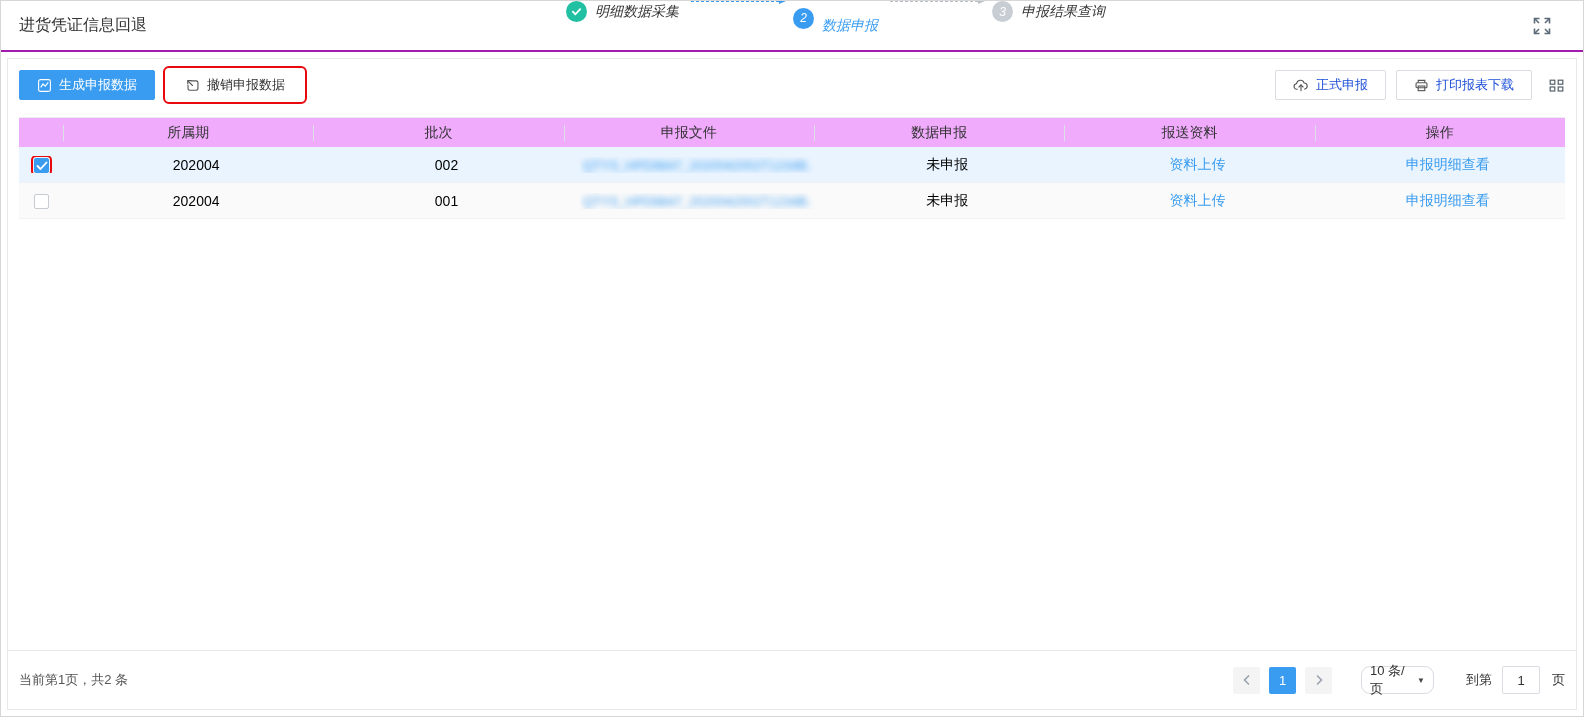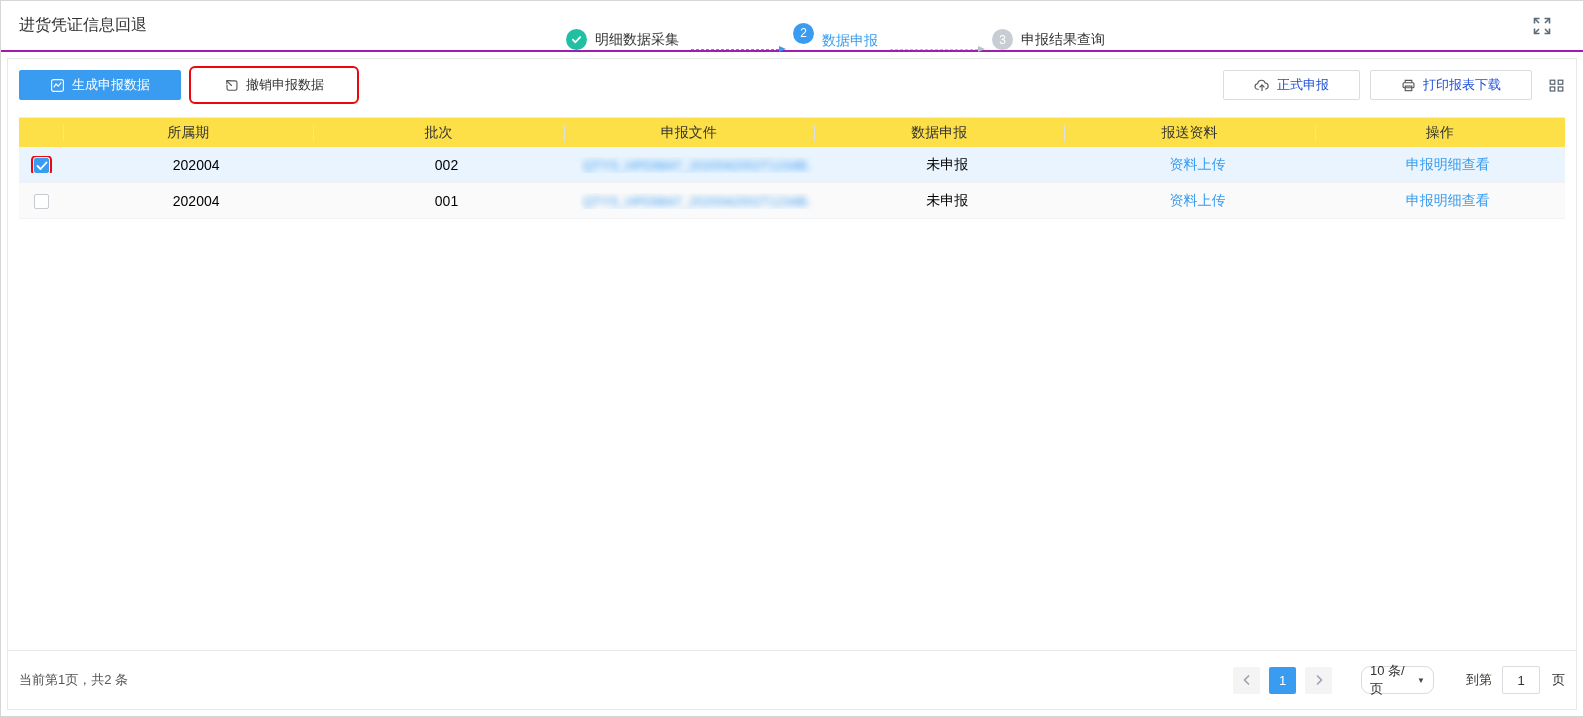--- a/index.html
+++ b/index.html
@@ -2,52 +2,52 @@
 <html><head>
 <meta charset="utf-8">
 <style>
   * { margin:0; padding:0; box-sizing:border-box; }
   body { font-family:"Liberation Sans","DejaVu Sans",sans-serif; background:#fff; }
   .screen { position:relative; width:1584px; height:717px; background:#fff; border:1px solid #d6d6d6; display:flex; flex-direction:column; overflow:hidden; }
 
   
   .top-bar { position:relative; height:51px; flex:0 0 51px; background:#fff; border-bottom:2px solid #a21caf; display:flex; align-items:center; padding:0 18px; }
   .page-title { font-size:16px; color:#333; font-weight:500; }
-  .stepper { position:absolute; left:565px; top:0; height:100%; display:flex; align-items:flex-end; }
+  .stepper { position:absolute; left:565px; top:0; height:100%; display:flex; align-items:flex-start;font-style:italic; }
   .step { display:flex; align-items:center; }
   .step-circle { width:21px; height:21px; border-radius:50%; display:flex; align-items:center; justify-content:center; color:#fff; font-size:12px; flex:0 0 21px; }
   .step-circle.done { background:#22c0a3; }
   .step-circle.active { background:#3a9cf0; }
   .step-circle.pending { background:#c8cdd4; }
   .step-label { margin-left:8px; font-size:14px; color:#333; white-space:nowrap; }
   .step-label.active { color:#3a9cf0;margin-top:16px; }
   .connector { position:relative; width:88px; height:0; border-top:1px dashed #3a9cf0; margin:0 14px 0 12px; }
   .connector::after { content:""; position:absolute; right:-7px; top:-4px; border-left:7px solid #3a9cf0; border-top:3.5px solid transparent; border-bottom:3.5px solid transparent; }
   .connector.gray { border-top-color:#b9bfc7; }
   .connector.gray::after { border-left-color:#b9bfc7; }
   .fullscreen-btn { position:absolute; right:30px; top:14px; width:22px; height:22px; cursor:pointer; }
 
   
   .panel-wrap { flex:1; padding:6px; background:#fff; }
   .panel { height:100%; border:1px solid #e8e8e8; background:#fff; display:flex; flex-direction:column; }
 
   
   .toolbar { flex:0 0 48px; display:flex; align-items:center; justify-content:space-between; padding:0 11px; margin-top:2px; }
   .tb-left, .tb-right { display:flex; align-items:center; }
-  .btn { height:30px; display:inline-flex; align-items:center; padding:0 30px; font-size:13px; border-radius:2px; cursor:pointer; white-space:nowrap; }
+  .btn { height:30px; display:inline-flex; align-items:center; padding:0 17px; font-size:13px; border-radius:2px; cursor:pointer; white-space:nowrap; }
   .btn .ico { margin-right:7px; display:inline-flex; }
   .btn-primary { background:#3a9cf0; color:#fff; border:1px solid #3a9cf0; }
   .btn-plain { background:#fff; color:#333; border:1px solid #fff;font-family:Liberation Mono, monospace; }
   .btn-outline { background:#fff; color:#1d4ed8; border:1px solid #d9dce1; margin-left:10px; }
   .annotated { outline:2px solid #e8080d; outline-offset:2px; }
   .grid-btn { margin-left:16px; display:inline-flex; cursor:pointer; }
 
   
   .table { margin:8px 11px 0 11px; font-size:14px; }
-  .t-head { display:flex; height:30px; background:#fde047; border-top:1px solid #ececec; align-items:center; color:#333; }
+  .t-head { display:flex; height:30px; background:#f0abfc; border-top:1px solid #ececec; align-items:center; color:#333; }
   .t-cell { flex:1; text-align:center; position:relative; overflow:hidden; white-space:nowrap; }
   .t-cell.chk { flex:0 0 44px; }
   .t-head .t-cell + .t-cell::before { content:""; position:absolute; left:0; top:50%; transform:translateY(-50%); width:1px; height:16px; background:#dcdfe6; }
   .t-row { display:flex; height:36px; align-items:center; border-bottom:1px solid #f0f2f5;gap:16px; }
   .t-row.selected { background:#e9f4fe; }
   .t-row.plain { background:#fafafa; }
   .link { color:#3a9cf0; cursor:pointer; }
   .blurred { filter:blur(3px); font-size:13px; }
   .checkbox { width:15px; height:15px; border:1px solid #c6cad1; border-radius:2px; background:#fff; display:inline-block; vertical-align:middle; cursor:pointer; }
   .checkbox.checked { background:#3a9cf0; border-color:#3a9cf0; position:relative; }

